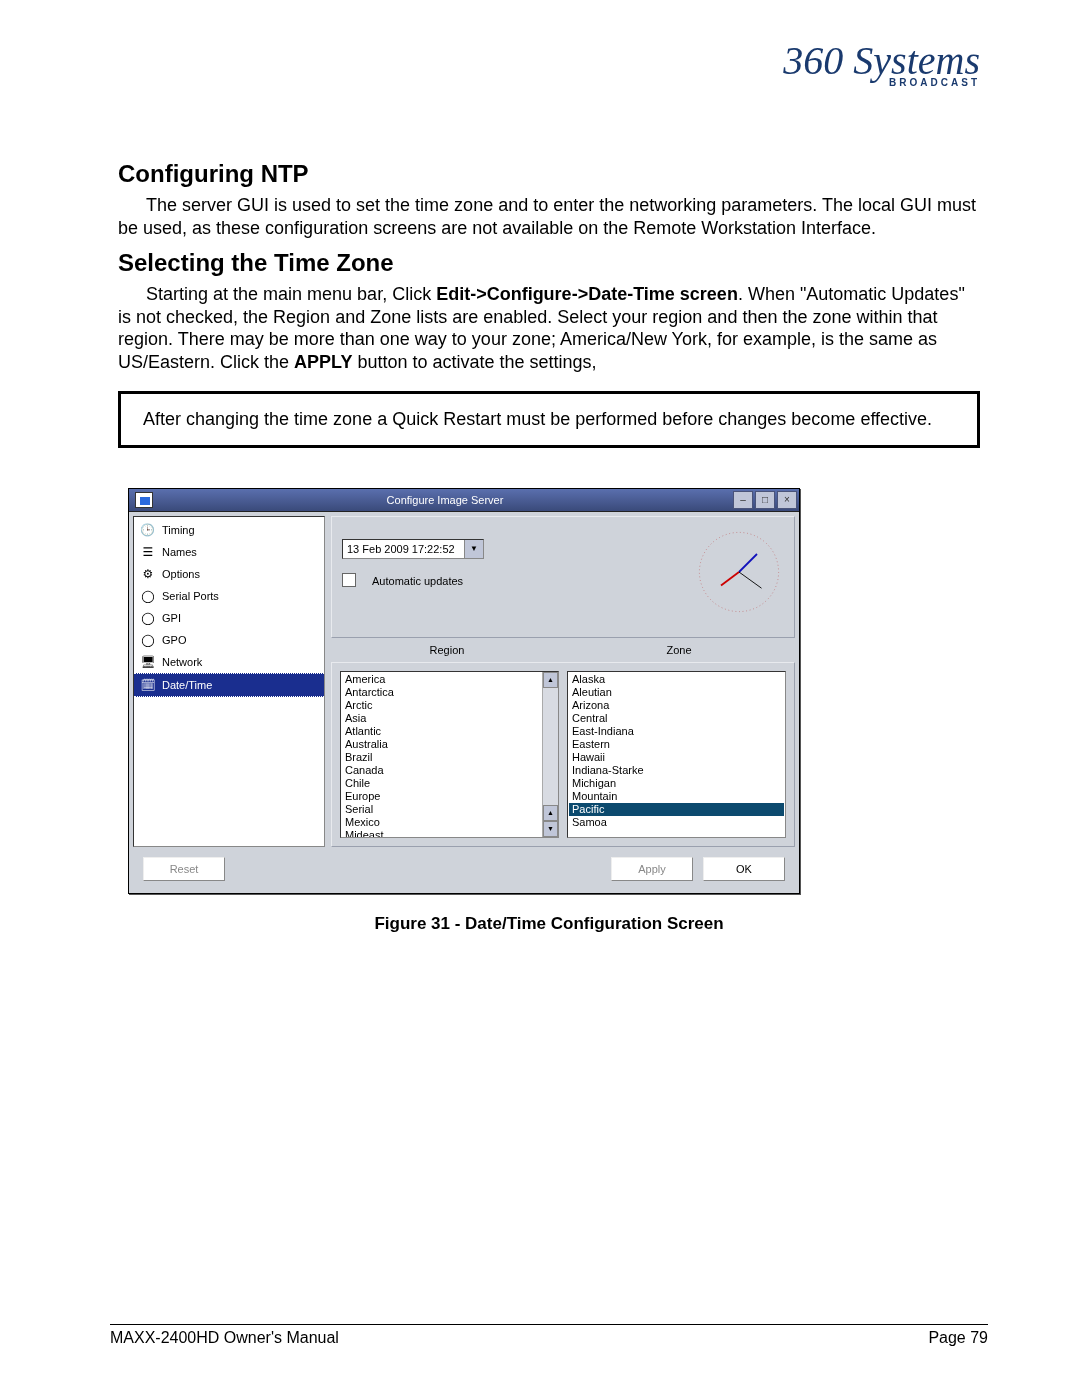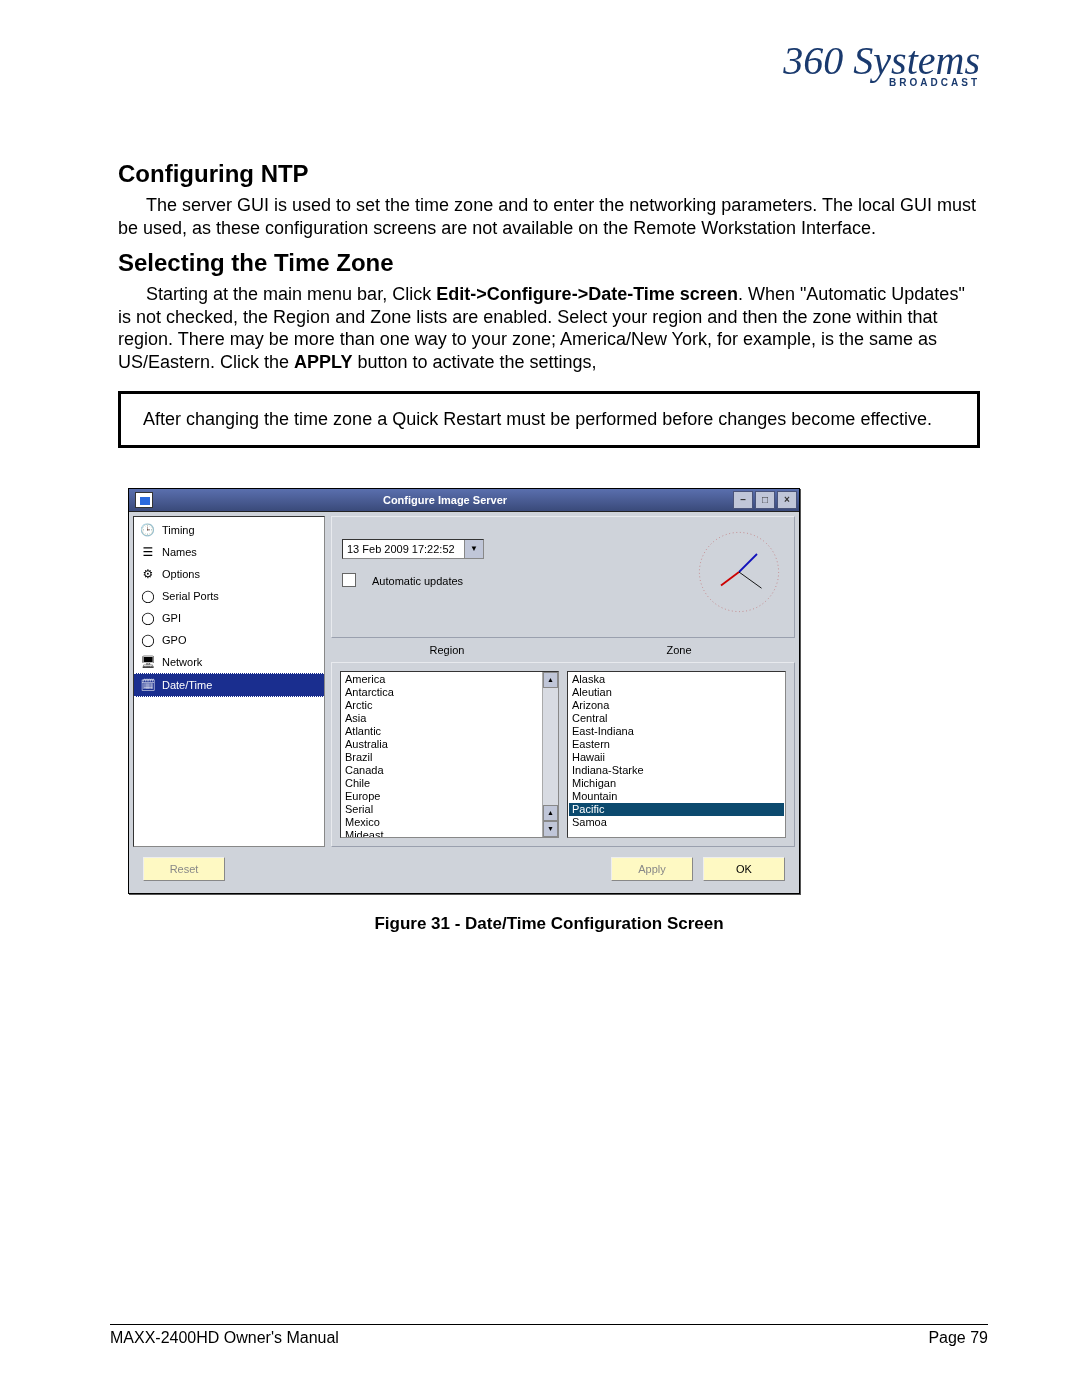--- a/index.html
+++ b/index.html
@@ -68,21 +68,21 @@
     font-family: sans-serif;
     font-size: 11px;
     background: #fff;
   }
   .titlebar {
     height: 22px;
     background: linear-gradient(to bottom, #5a6fae 0%, #3a4a7a 100%);
     color: #fff;
     display: flex;
     align-items: center;
-    font-weight: bold;
+    font-weight: normal;
     font-size: 11px;
     border-bottom: 1px solid #222;
   }
   .titlebar-icon {
     width: 16px;
     height: 14px;
     margin: 0 6px;
     background: #fff;
     border: 1px solid #333;
     position: relative;
@@ -253,21 +253,21 @@
 
   .footer {
     display: flex;
     padding: 10px 10px 8px 10px;
     background: #cfd3da;
     justify-content: space-between;
   }
   .d-btn {
     min-width: 60px;
     height: 22px;
-    background: #fef9c3;
+    background: #ffffff;
     border: 1px solid #888;
     border-top-color:#eee; border-left-color:#eee;
     font-size: 11px;
     display: flex;
     align-items: center;
     justify-content: center;
     color: #888;
     padding: 0 10px;
   }
   .d-btn.enabled { color: #000; }

